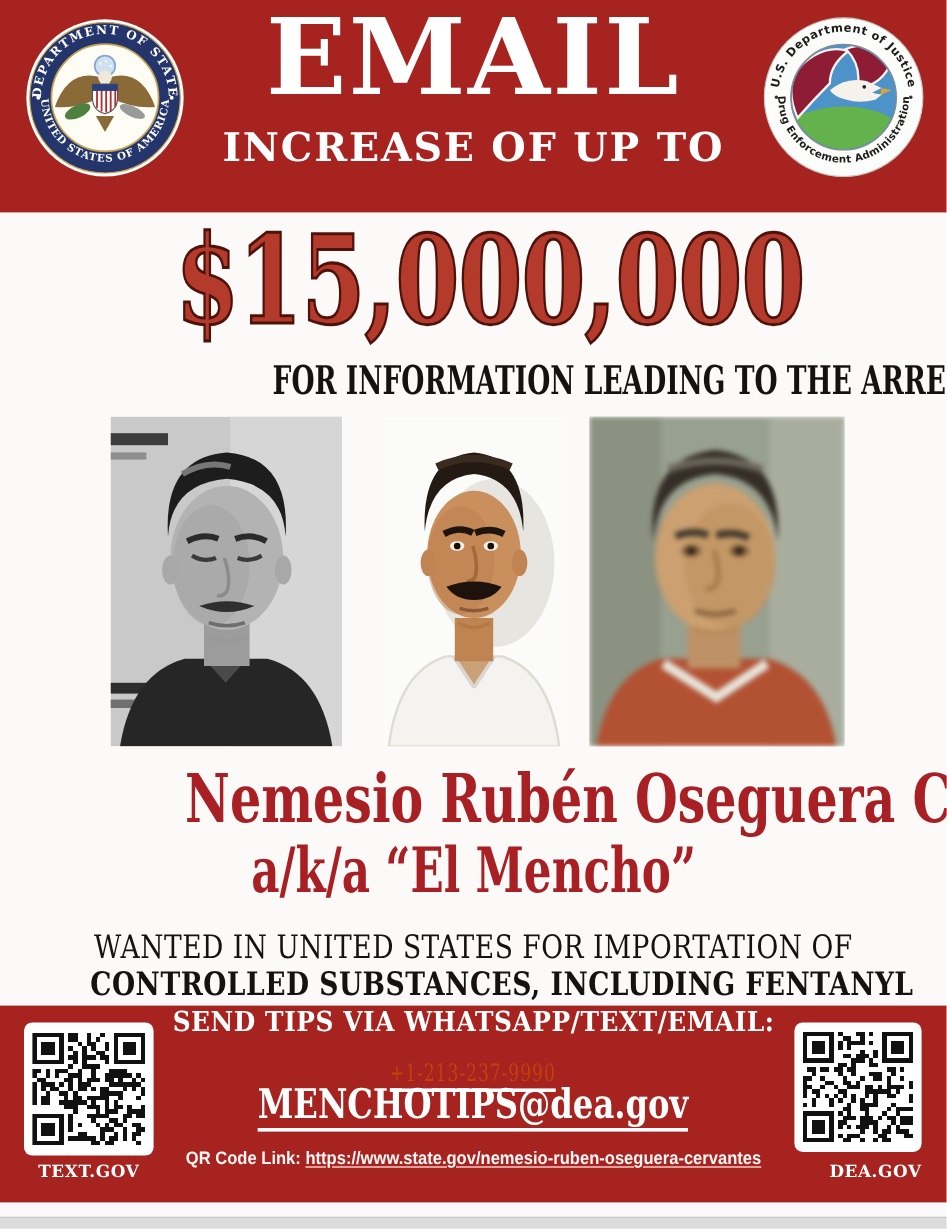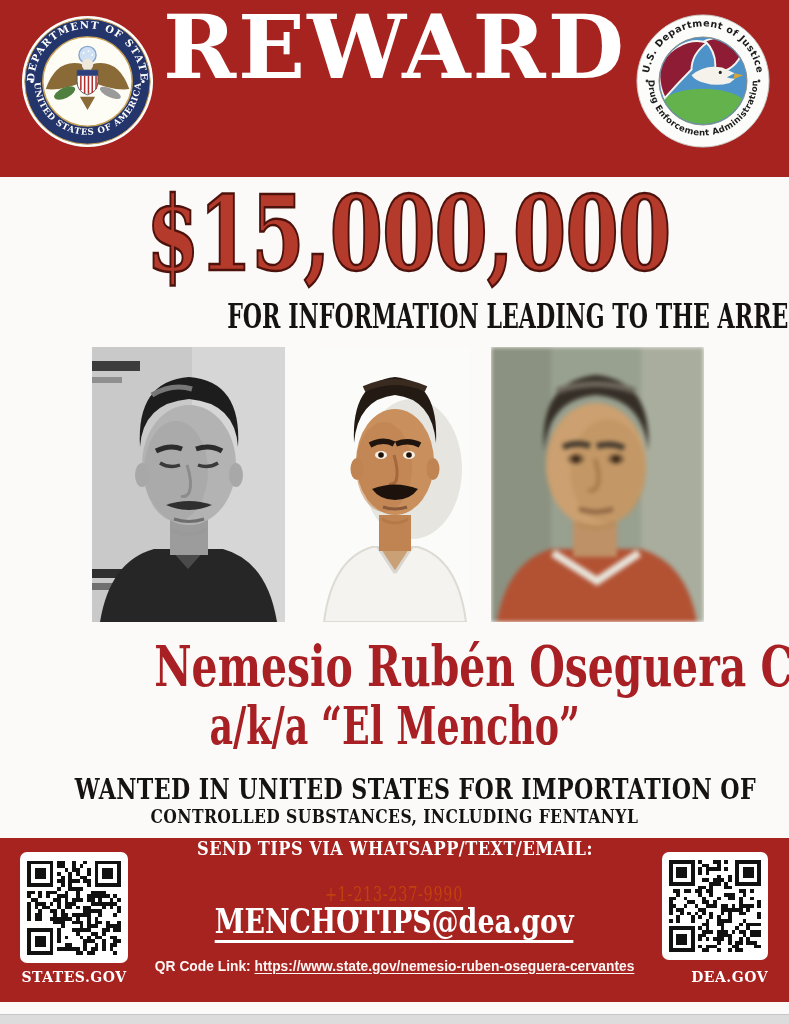--- a/index.html
+++ b/index.html
@@ -23,33 +23,33 @@
   .reward-title{top:3px;font-size:88px;line-height:1;font-weight:bold;color:#fff;letter-spacing:2px;}
   .reward-subtitle{top:106px;font-size:33px;line-height:1;font-weight:bold;color:#fff;letter-spacing:1.5px;}
   .amount{top:183px;font-size:102px;line-height:1;font-weight:bold;color:var(--amount-red,#B43A2B);margin-left:27px;}
   .amount .sq{transform:scaleX(0.75);letter-spacing:-1px;-webkit-text-stroke:2.5px var(--amount-outline,#4D120C);}
   .condition{top:300px;font-size:33px;line-height:1;font-weight:bold;color:var(--headline-black,#171212);}
   .condition .sq{transform:scaleX(0.67);}
   .suspect-name{top:638px;font-size:56px;line-height:1;font-weight:bold;color:var(--name-red,#A81F24);}
   .suspect-name .sq{transform:scaleX(0.73);}
   .suspect-alias{top:700px;font-size:52px;line-height:1;font-weight:bold;color:var(--name-red,#A81F24);}
   .suspect-alias .sq{transform:scaleX(0.70);}
-  .wanted1{top:776px;font-size:27px;line-height:1;font-weight:bold;color:var(--headline-black,#171212);}
-  .wanted2{top:807px;font-size:19px;line-height:1;font-weight:bold;color:var(--headline-black,#171212);}
+  .wanted1{top:776px;font-size:27px;line-height:1;font-weight:normal;color:var(--headline-black,#171212);}
+  .wanted2{top:807px;font-size:27px;line-height:1;font-weight:bold;color:var(--headline-black,#171212);}
   .wanted1 .sq,.wanted2 .sq{transform:scaleX(0.82);letter-spacing:0.5px;}
   
   .photos{position:absolute;top:347px;left:0;right:0;height:275px;}
   .photo{position:absolute;top:0;height:275px;overflow:hidden;}
   .photo svg{display:block;width:100%;height:100%;}
   .photo.p1{left:92px;width:193px;}
   .photo.p2{left:320px;width:150px;}
   .photo.p3{left:491px;width:213px;}
   .photo.p3 svg{filter:blur(2.2px) saturate(0.92);}
   
-  .tips-heading{top:840px;font-size:18px;line-height:1;font-weight:bold;color:#fff;}
+  .tips-heading{top:840px;font-size:23px;line-height:1;font-weight:bold;color:#fff;}
   .tips-heading .sq{transform:scaleX(0.90);letter-spacing:0.5px;}
   .tips-phone{top:884px;font-size:20px;line-height:1;font-weight:normal;color:#c2410c;}
   .tips-phone .sq{transform:scaleX(0.72);letter-spacing:1px;border-bottom:3px solid #fff;padding-bottom:3px;}
   .tips-email{top:904px;font-size:34px;line-height:1;font-weight:bold;color:#fff;}
   .tips-email .sq{transform:scaleX(0.79);border-bottom:3px solid #fff;padding-bottom:2px;}
   .qr-link-row{top:957px;font-size:15px;line-height:1.2;font-weight:bold;color:#FDF6F4;
     font-family:"Liberation Sans",sans-serif;}
   .qr-link-row .sq{transform:scaleX(0.92);}
   .qr-link-row .url{text-decoration:underline;text-underline-offset:2px;}
   .qr-box{position:absolute;background:#fff;border-radius:7px;padding:7px;box-sizing:border-box;}
@@ -109,21 +109,24 @@
               <ellipse cx="94" cy="82" rx="12" ry="4.5" fill="#9A9A9A"></ellipse>
             </g>
           <path d="M59,58 h22 v12 q0,11 -11,14 q-11,-3 -11,-14 Z" fill="#FFFFFF" stroke="#555" stroke-width="1"></path>
           <rect x="59" y="58" width="22" height="6" fill="#2C3F7D"></rect>
           <path d="M63,64 v15 M67,64 v18 M71,64 v19 M75,64 v18 M79,64 v14" stroke="#B03030" stroke-width="1.6"></path>
         </g>
       </svg>
     </div>
 
     <div class="row reward-title">
-      <span class="sq">REWARD</span>
+      <span class="sq">EMAIL</span>
+    </div>
+    <div class="row reward-subtitle">
+      <span class="sq">INCREASE OF UP TO</span>
     </div>
 
     <div class="seal dea">
       <svg viewBox="0 0 140 140">
         <defs>
           <path id="deaTop" d="M 13,70 A 57,57 0 0 1 127,70" fill="none"></path>
           <path id="deaBot" d="M 13,70 A 57,57 0 0 0 127,70" fill="none"></path>
           <clipPath id="deaClip">
               <circle cx="70" cy="70" r="45"></circle>
             </clipPath>
@@ -472,21 +475,21 @@
           <rect x="1" y="1" width="5" height="5" fill="#fff"></rect>
           <rect x="2" y="2" width="3" height="3" fill="#111"></rect>
           <rect x="18" y="0" width="7" height="7" fill="#111"></rect>
           <rect x="19" y="1" width="5" height="5" fill="#fff"></rect>
           <rect x="20" y="2" width="3" height="3" fill="#111"></rect>
           <rect x="0" y="18" width="7" height="7" fill="#111"></rect>
           <rect x="1" y="19" width="5" height="5" fill="#fff"></rect>
           <rect x="2" y="20" width="3" height="3" fill="#111"></rect>
         </svg></div>
   </div>
-  <div class="qr-caption left">STATES.GOV</div>
+  <div class="qr-caption left">TEXT.GOV</div>
 
   <div class="qr-box right">
     <div class="qr-grid"><svg viewBox="0 0 25 25" width="100%" height="100%" shape-rendering="crispEdges">
           <rect x="8" y="0" width="1" height="1" fill="#111"></rect>
           <rect x="12" y="0" width="1" height="1" fill="#111"></rect>
           <rect x="13" y="0" width="1" height="1" fill="#111"></rect>
           <rect x="15" y="0" width="1" height="1" fill="#111"></rect>
           <rect x="9" y="1" width="1" height="1" fill="#111"></rect>
           <rect x="10" y="1" width="1" height="1" fill="#111"></rect>
           <rect x="13" y="1" width="1" height="1" fill="#111"></rect>

